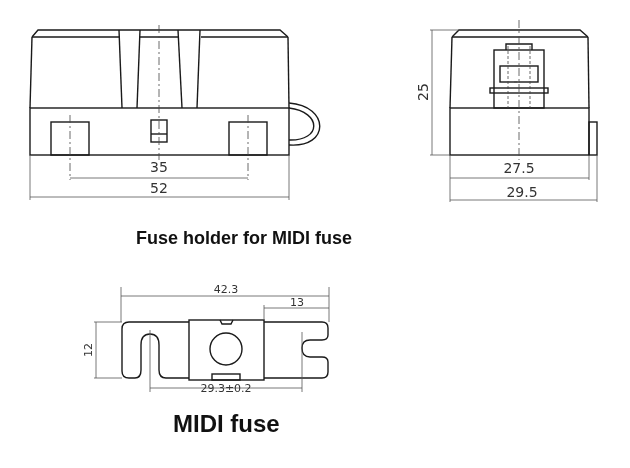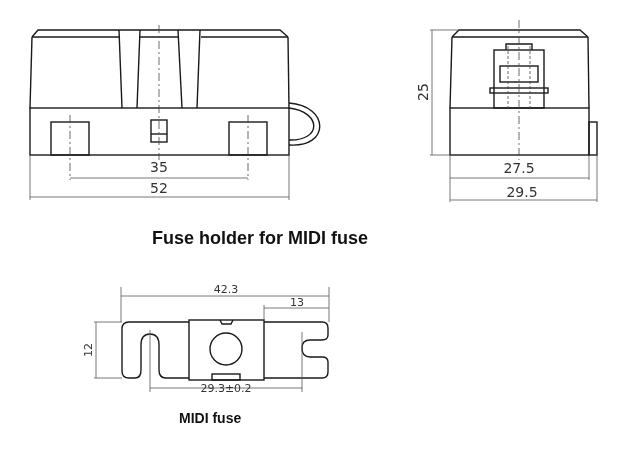--- a/index.html
+++ b/index.html
@@ -1,20 +1,20 @@
 <!DOCTYPE html>
 <html><head>
 <meta charset="utf-8">
 <style>
   html,body{margin:0;padding:0;background:#ffffff;}
   body{width:630px;height:468px;position:relative;overflow:hidden;font-family:"DejaVu Sans",sans-serif;}
   svg{position:absolute;left:0;top:0;}
-  .caption{position:absolute;font-family:"Liberation Sans",sans-serif;font-weight:bold;color:#111;white-space:nowrap;margin-left:16px;}
+  .caption{position:absolute;font-family:"Liberation Sans",sans-serif;font-weight:bold;color:#111;white-space:nowrap;}
   #cap1{left:136px;top:228px;font-size:18px;}
-  #cap2{left:163px;top:410px;font-size:14px;}
+  #cap2{left:173px;top:410px;font-size:24px;}
   .dim{font-family:"DejaVu Sans",sans-serif;fill:#333;}
 </style>
 </head>
 <body>
 
 <svg width="630" height="468" viewBox="0 0 630 468">
 
   <g stroke="#1a1a1a" fill="none" stroke-width="1.4">
     <polyline points="32,37 38,30 280,30 288,37"></polyline>
     <line x1="32" y1="37" x2="120" y2="37"></line>

